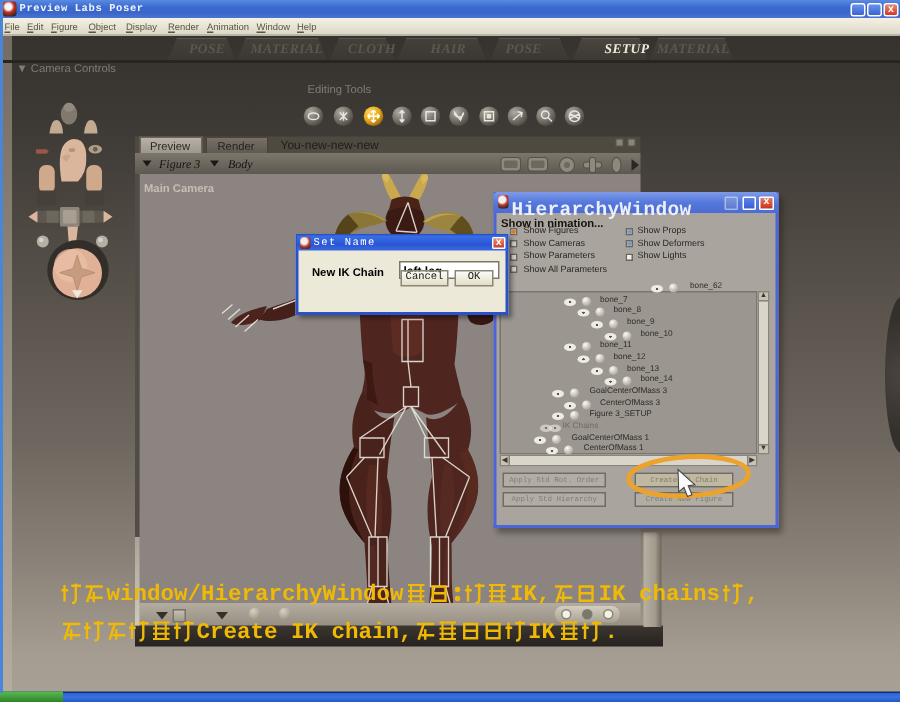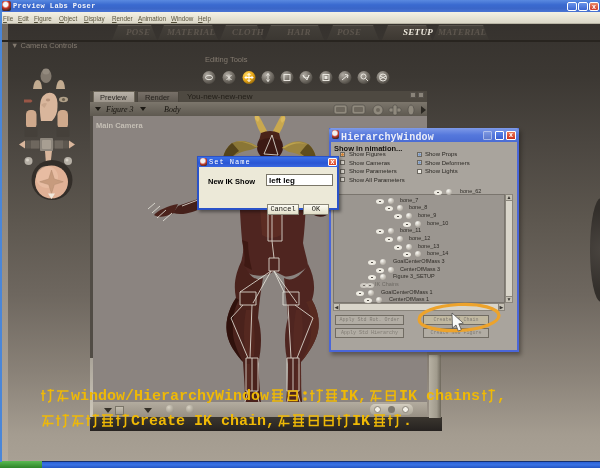--- a/index.html
+++ b/index.html
@@ -29,39 +29,39 @@
 .ddarrow{position:absolute;top:107px;width:0;height:0;border-left:3.5px solid transparent;border-right:3.5px solid transparent;border-top:4.5px solid #1c1914;}
 #viewport{left:93px;top:116px;width:334px;height:286px;background:#8b8480;}
 #maincam{left:96px;top:121px;font-size:7.5px;font-weight:bold;color:#c5bfb5;}
 #docbotbar{left:93px;top:402px;width:334px;height:15px;background:linear-gradient(to bottom,#b3ac9f,#978f83);}
 #docbotframe{left:90px;top:417px;width:352px;height:14px;background:linear-gradient(to bottom,#3b362f,#262220);}
 #docleftline{left:90px;top:358px;width:3px;height:59px;background:linear-gradient(to bottom,#aaa499,#cfc9bb);}
 #docrightstrip{left:429px;top:355px;width:12px;height:63px;background:linear-gradient(to right,#b7b1a3,#a19b8d 65%,#6e685c);}
 
 #hier{left:329px;top:128px;width:190px;height:224px;background:#a9a49d;border:2px solid #4a66d8;border-top:none;box-sizing:border-box;box-shadow:2px 3px 4px rgba(20,15,10,0.4);}
 #hiertitle{left:329px;top:128px;width:190px;height:14px;background:linear-gradient(to bottom,#7e9ae8 0%,#5578dc 50%,#4a6cd4 100%);border-radius:3px 3px 0 0;}
-#hiertitletxt{left:341px;top:132px;font-size:10px;font-weight:bold;color:#eceef8;font-family:"Liberation Mono",monospace;letter-spacing:0.2px;}
+#hiertitletxt{left:341px;top:132px;font-size:13px;font-weight:bold;color:#eceef8;font-family:"Liberation Mono",monospace;letter-spacing:0.2px;}
 #hierlbl{left:334px;top:144px;font-size:7.5px;font-weight:bold;color:#14110e;}
 .hcb{position:absolute;width:5px;height:5px;background:#d8d4cc;border:1px solid #6b6760;box-sizing:border-box;}
 .hcbl{position:absolute;font-size:6px;color:#2a2723;}
 #tree{left:333px;top:194px;width:172px;height:109px;background:#9b9690;border:1px solid #7a756e;box-sizing:border-box;}
 .trow{position:absolute;font-size:5.5px;color:#2e2b26;}
 .teye{position:absolute;width:8px;height:5px;background:radial-gradient(circle at 50% 50%,#55514b 0 16%,#eeebe2 18%);border-radius:50%;}
 .tsph{position:absolute;width:6px;height:6px;background:radial-gradient(circle at 35% 30%,#fbfaf5,#c2bdb4 55%,#96918a);border-radius:50%;}
 #vscroll{left:505px;top:194px;width:8px;height:109px;background:#d9d5ca;border:1px solid #8a857c;box-sizing:border-box;}
 #hscroll{left:333px;top:303px;width:172px;height:8px;background:#d9d5ca;border:1px solid #8a857c;box-sizing:border-box;}
 .hbtn{position:absolute;height:10px;background:#b2ada4;border:1px solid #716c63;box-sizing:border-box;font-size:5px;color:#817c74;text-align:center;line-height:8px;font-family:"Liberation Mono",monospace;white-space:nowrap;overflow:hidden;}
 
 #dlg{left:197px;top:156px;width:142px;height:54px;background:#ece9d8;border:2px solid #2a52c8;box-sizing:border-box;box-shadow:2px 2px 3px rgba(0,0,0,0.4);}
 #dlgtitle{left:198px;top:157px;width:140px;height:10px;background:linear-gradient(to bottom,#3a70e8,#2a56d4 60%,#3a68e0);}
 #dlgtitletxt{left:209px;top:158px;font-size:7px;font-weight:normal;color:#fff;font-family:"Liberation Mono",monospace;letter-spacing:1px;}
 #dlgclose{left:328px;top:158px;width:9px;height:8px;background:linear-gradient(to bottom,#f08868,#d83c1c);border:1px solid #fff;box-sizing:border-box;border-radius:1px;color:#fff;font-size:7px;line-height:6px;text-align:center;font-weight:bold;}
 #dlglbl{left:208px;top:177px;font-size:7.5px;font-weight:bold;color:#000;}
 #dlginput{left:266px;top:174px;width:67px;height:12px;background:#fff;border:1px solid #7a7668;box-sizing:border-box;font-size:8px;font-weight:bold;color:#000;padding-left:2px;line-height:11px;}
-.dlgbtn{position:absolute;top:204px;height:11px;background:linear-gradient(to bottom,#fdfcf5,#e2dfc8);border:1px solid #8a8678;box-sizing:border-box;font-size:7px;color:#1a1814;text-align:center;line-height:9px;font-family:"Liberation Mono",monospace;}
+.dlgbtn{position:absolute;top:180px;height:11px;background:linear-gradient(to bottom,#fdfcf5,#e2dfc8);border:1px solid #8a8678;box-sizing:border-box;font-size:7px;color:#1a1814;text-align:center;line-height:9px;font-family:"Liberation Mono",monospace;}
 
 #taskbar{left:0;top:461px;width:600px;height:7px;background:linear-gradient(to bottom,#2b61d6 0%,#3a72e2 45%,#2456c4 100%);border-top:1px solid #16306e;box-sizing:border-box;}
 #startbtn{left:0;top:461px;width:42px;height:7px;background:linear-gradient(to bottom,#5aba52,#2e8428);}
 #leftborder{left:0;top:0;width:2px;height:462px;background:#4a86d8;}
 </style>
 </head>
 <body>
 <div id="root">
   <div class="abs" id="mainbg"></div>
   <div class="abs" style="left:2px;top:24px;width:6px;height:437px;background:linear-gradient(to bottom,#746c62,#b5ab9e);"></div>
@@ -192,21 +192,21 @@
     <g fill="#8f897d" stroke="#55504a" stroke-width="0.7">
         <rect x="56" y="5" width="12" height="4" rx="1.5"></rect>
         <rect x="60" y="2" width="4" height="10" rx="1.5"></rect>
       </g>
     <ellipse cx="78" cy="7" rx="3" ry="5" fill="#8f897d" stroke="#55504a" stroke-width="0.7"></ellipse>
     <path d="M88,3 l5,4 -5,4 z" fill="#2b2822"></path>
   </svg>
   <div class="ddarrow" style="left:95px;"></div>
     <div class="ddtxt" style="left:106px;">Figure 3</div>
   <div class="ddarrow" style="left:140px;"></div>
-    <div class="ddtxt" style="left:164px;">Body</div>
+    <div class="ddtxt" style="left:152px;">Body</div>
   <div class="abs" id="viewport"></div>
   <div class="abs" id="maincam">Main Camera</div>
 
   <svg class="abs" style="left:93px;top:116px;" width="334" height="286" viewBox="0 0 334 286">
     <g transform="translate(-93,-116)">
 
       <ellipse cx="270" cy="147" rx="13" ry="13" fill="#3c1a14"></ellipse>
 
       <path d="M258,147 C250,141 240,139 232,143 C227,147 224,152 223,158 C222,161 225,162 228,160 C234,155 242,151 250,150 C253,149 256,148 258,147 Z" fill="#8a7636"></path>
       <path d="M232,143 C227,147 224,152 223,158 C222,161 225,162 228,160 C232,157 236,153 239,151 C236,147 233,144 232,143 Z" fill="#55441b"></path>
@@ -358,21 +358,21 @@
   <div class="hbtn" style="left:335px;top:315px;width:69px;">Apply Std Rot. Order</div>
   <div class="hbtn" style="left:423px;top:315px;width:66px;background:#c0b8a0;">Create IK Chain</div>
   <div class="hbtn" style="left:335px;top:328px;width:69px;">Apply Std Hierarchy</div>
   <div class="hbtn" style="left:423px;top:328px;width:66px;">Create New Figure</div>
 
   <div class="abs" id="dlg"></div>
   <div class="abs" id="dlgtitle"></div>
   <div class="abs" id="dlgtitletxt">Set Name</div>
   <div class="abs" style="left:200px;top:158px;width:7px;height:8px;background:radial-gradient(circle at 40% 35%,#f0f0f0 30%,#c03828 55%,#282424 90%);border-radius:2px;"></div>
   <div class="abs" id="dlgclose">x</div>
-  <div class="abs" id="dlglbl">New IK Show</div>
+  <div class="abs" id="dlglbl">New IK Chain</div>
   <div class="abs" id="dlginput">left leg</div>
   <div class="dlgbtn" style="left:267px;width:32px;">Cancel</div>
   <div class="dlgbtn" style="left:303px;width:26px;">OK</div>
 
   <div class="abs" id="titlebar"></div>
   <div class="abs" id="titletxt">Preview Labs Poser</div>
   <div class="abs" style="left:2px;top:1px;width:9px;height:10px;background:radial-gradient(circle at 40% 35%,#f8f8f8 25%,#c83020 45%,#302828 80%);border-radius:2px;"></div>
   <div class="abs" style="left:567px;top:2px;width:10px;height:9px;background:linear-gradient(to bottom,#6a94ea,#3a64d0);border:1px solid #fff;border-radius:2px;box-sizing:border-box;"></div>
   <div class="abs" style="left:578px;top:2px;width:10px;height:9px;background:linear-gradient(to bottom,#6a94ea,#3a64d0);border:1px solid #fff;border-radius:2px;box-sizing:border-box;"></div>
   <div class="abs" style="left:589px;top:2px;width:10px;height:9px;background:linear-gradient(to bottom,#ea8a6a,#d03a2a);border:1px solid #fff;border-radius:2px;box-sizing:border-box;color:#fff;font-size:7px;line-height:7px;text-align:center;font-weight:bold;">x</div>

